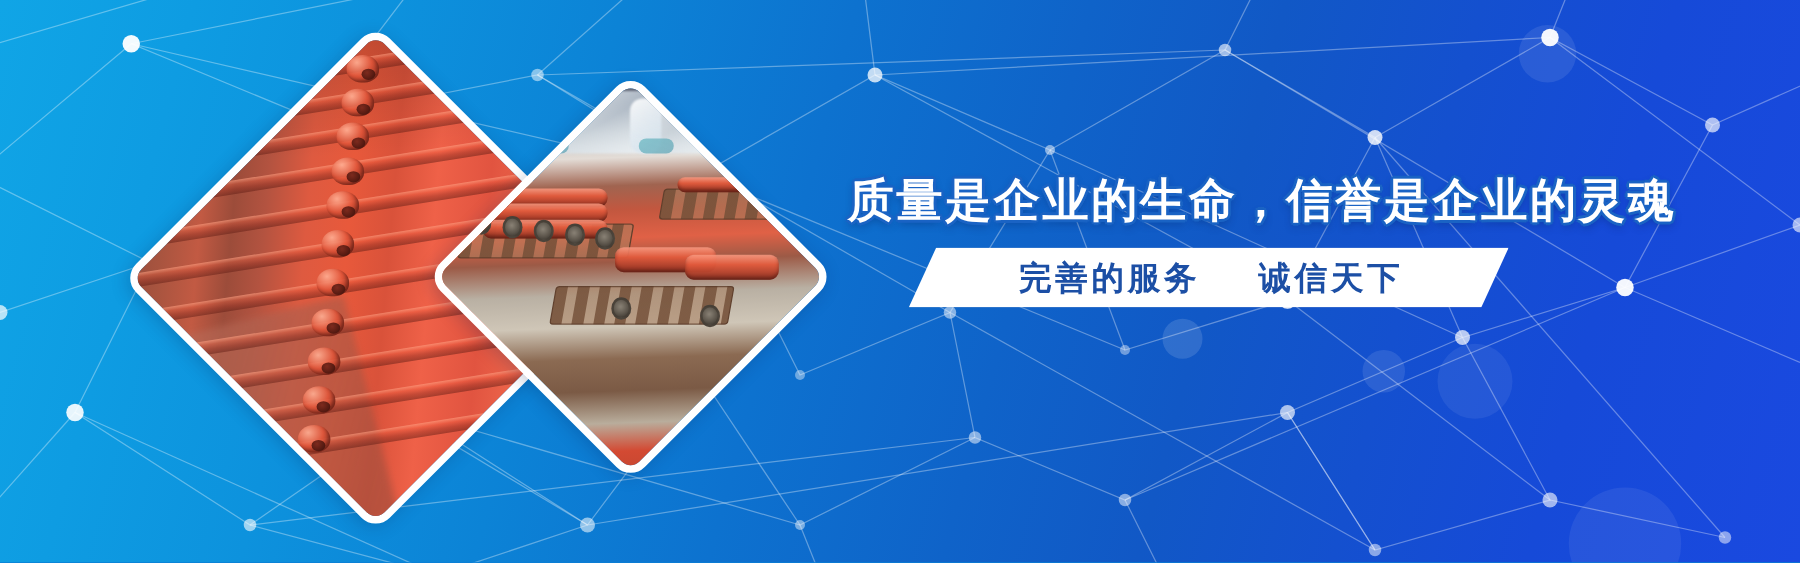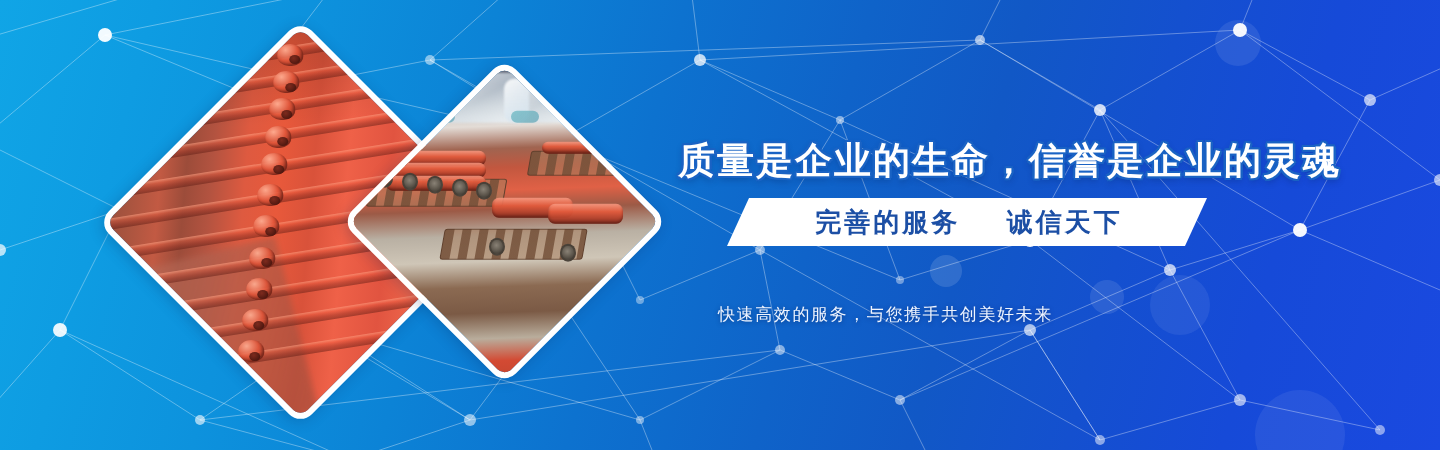--- a/index.html
+++ b/index.html
@@ -357,15 +357,14 @@
   <div id="headline">质量是企业的生命，信誉是企业的灵魂</div>
 
   <div id="ribbon">
     <div id="ribbon-text">
       <span>完善的服务</span>
       <span class="gap"></span>
       <span>诚信天下</span>
     </div>
   </div>
 
-  <div id="subline-2" class="subline">快速高效的服务，与您携手共创美好未来</div>
 
 </div>
 
 </body></html>

